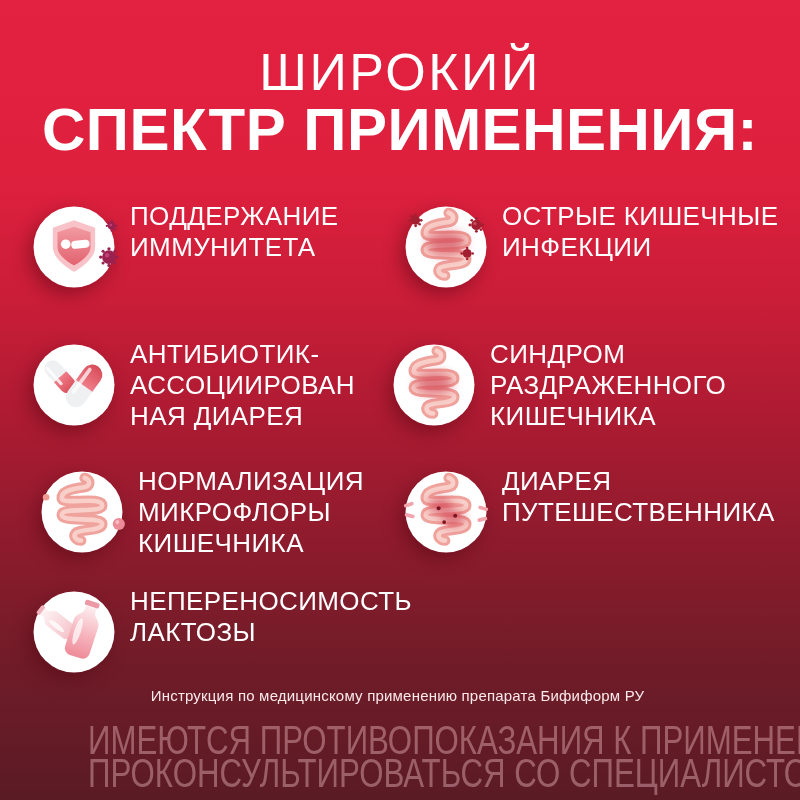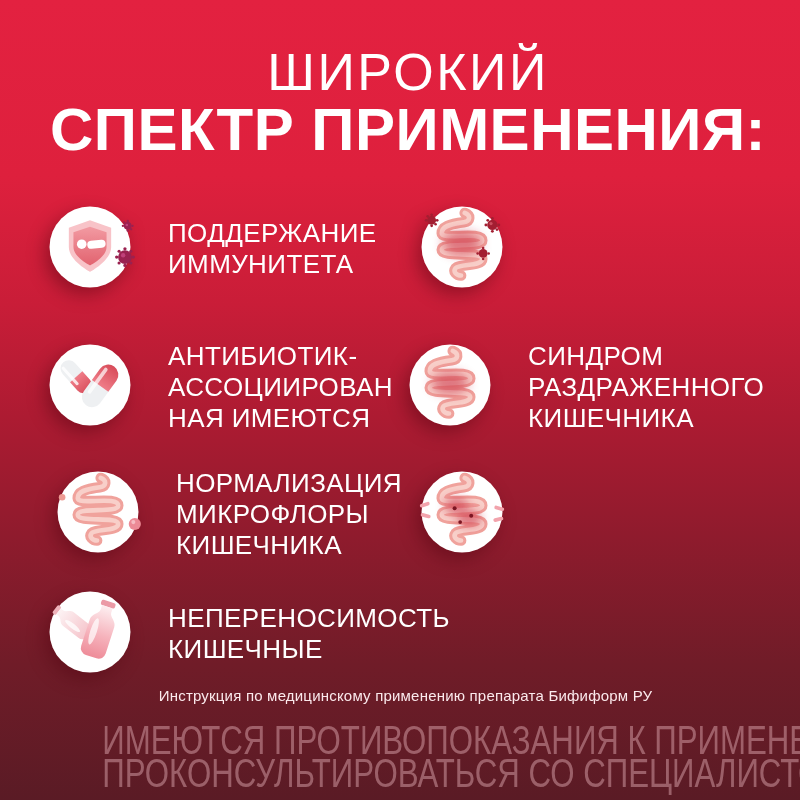--- a/index.html
+++ b/index.html
@@ -4,25 +4,25 @@
 <style>
   html,body{margin:0;padding:0;}
   body{
     width:800px;height:800px;overflow:hidden;
     font-family:"Liberation Sans","DejaVu Sans",sans-serif;
     background:linear-gradient(180deg,
       #e32140 0%, #de203d 22%, #c91d38 38%, #ad1b32 52%,
       #8f1b2d 67%, #701c28 83%, #5a1b25 100%);
     position:relative;
   }
-  .stage{position:absolute;inset:0;margin-left:16px;}
+  .stage{position:absolute;inset:0;}
   .title{position:absolute;top:42px;left:0;right:0;text-align:center;color:#fff;}
   .title-l1{font-size:52px;font-weight:400;letter-spacing:2.5px;line-height:60px;}
   .title-l2{font-size:60px;font-weight:700;letter-spacing:0.5px;line-height:56px;}
-  .item{position:absolute;display:flex;align-items:center;gap:32px;}
+  .item{position:absolute;display:flex;gap:10px;}
   .item-label{
     font-size:26px;line-height:31px;color:#fff;white-space:pre-line;
     letter-spacing:0.4px;font-weight:400;
   }
   .ic{width:92px;height:92px;overflow:visible;
       filter:drop-shadow(-5px 7px 9px rgba(80,5,15,0.45));}
   .i1{left:28px;top:201px}
   .i2{left:400px;top:201px}
   .i3{left:28px;top:339px}
   .i4{left:388px;top:339px}
@@ -115,20 +115,22 @@
             <circle cx="78" cy="21" r="1.5"></circle>
           <circle cx="73" cy="57" r="4.8"></circle>
           <circle cx="79" cy="57" r="1.4"></circle>
             <circle cx="67" cy="57" r="1.4"></circle>
           <circle cx="73" cy="63" r="1.4"></circle>
             <circle cx="73" cy="51" r="1.4"></circle>
         </g>
         <circle cx="81.5" cy="24.5" r="1.8" fill="#c94d5e"></circle>
       </svg>
     </span>
+    <div class="item-label">ОСТРЫЕ КИШЕЧНЫЕ
+ИНФЕКЦИИ</div>
   </div>
 
   <div class="item i3">
     <span>
       <svg class="ic" viewBox="0 0 100 100">
         <defs>
           <linearGradient id="g3a" x1="0" y1="0" x2="0" y2="1">
             <stop offset="0" stop-color="#ef7d88"></stop>
               <stop offset="1" stop-color="#d84b59"></stop>
           </linearGradient>
@@ -145,21 +147,21 @@
         </g>
         <g transform="translate(61 51) rotate(36)">
           <rect x="-11" y="-26" width="22" height="52" rx="11" fill="#eef0f2"></rect>
           <path d="M-11 0 h22 v-15 a11 11 0 0 0 -22 0 z" fill="url(#g3b)"></path>
           <rect x="-7.5" y="-20" width="4" height="34" rx="2" fill="#ffffff" opacity="0.7"></rect>
         </g>
       </svg>
     </span>
     <div class="item-label">АНТИБИОТИК-
 АССОЦИИРОВАН
-НАЯ ИМЕЮТСЯ</div>
+НАЯ ДИАРЕЯ</div>
   </div>
 
   <div class="item i4">
     <span>
       <svg class="ic" viewBox="0 0 100 100">
         <defs>
           <filter id="g4b" x="-60%" y="-60%" width="220%" height="220%">
             <feGaussianBlur stdDeviation="6"></feGaussianBlur>
           </filter>
         </defs>
@@ -207,20 +209,22 @@
         <circle cx="60" cy="54" r="2.2" fill="#7c1622"></circle>
         <circle cx="48" cy="61" r="2" fill="#7c1622"></circle>
         <g fill="#f2a3ac">
           <rect x="4" y="40" width="11" height="4" rx="2" transform="rotate(-18 9.5 42)"></rect>
           <rect x="5" y="52" width="11" height="4" rx="2" transform="rotate(14 10.5 54)"></rect>
           <rect x="85" y="44" width="11" height="4" rx="2" transform="rotate(16 90.5 46)"></rect>
           <rect x="84" y="56" width="11" height="4" rx="2" transform="rotate(-14 89.5 58)"></rect>
         </g>
       </svg>
     </span>
+    <div class="item-label">ДИАРЕЯ
+ПУТЕШЕСТВЕННИКА</div>
   </div>
 
   <div class="item i7">
     <span>
       <svg class="ic" viewBox="0 0 100 100">
         <defs>
           <linearGradient id="g7a" x1="0" y1="0" x2="0" y2="1">
             <stop offset="0" stop-color="#fdeef0"></stop>
               <stop offset="0.55" stop-color="#f6b4bd"></stop>
             <stop offset="1" stop-color="#ee8c99"></stop>
@@ -237,21 +241,21 @@
           <ellipse cx="-4" cy="0" rx="3.4" ry="13" fill="#ffffff" opacity="0.75"></ellipse>
         </g>
         <g transform="translate(59 53) rotate(18)">
           <rect x="-8" y="-38" width="16" height="6" rx="2" fill="#eb9aa6"></rect>
           <path d="M-6 -32 h12 v5 c0 5 8 7 8 14 v30 a8 8 0 0 1 -8 8 h-12 a8 8 0 0 1 -8 -8 v-30 c0 -7 8 -9 8 -14 z" fill="url(#g7a)"></path>
           <ellipse cx="-6" cy="-2" rx="3.6" ry="15" fill="#ffffff" opacity="0.7"></ellipse>
         </g>
       </svg>
     </span>
     <div class="item-label">НЕПЕРЕНОСИМОСТЬ
-КИШЕЧНЫЕ</div>
+ЛАКТОЗЫ</div>
   </div>
 
   <div class="footnote">
     <div>Инструкция по медицинскому применению препарата Бифиформ РУ</div>
   </div>
 
   <div class="disclaimer">
     <span class="disc-line">ИМЕЮТСЯ ПРОТИВОПОКАЗАНИЯ К ПРИМЕНЕНИЮ. НЕОБХОДИМО</span>
     <span class="disc-line">ПРОКОНСУЛЬТИРОВАТЬСЯ СО СПЕЦИАЛИСТОМ.</span>
   </div>

